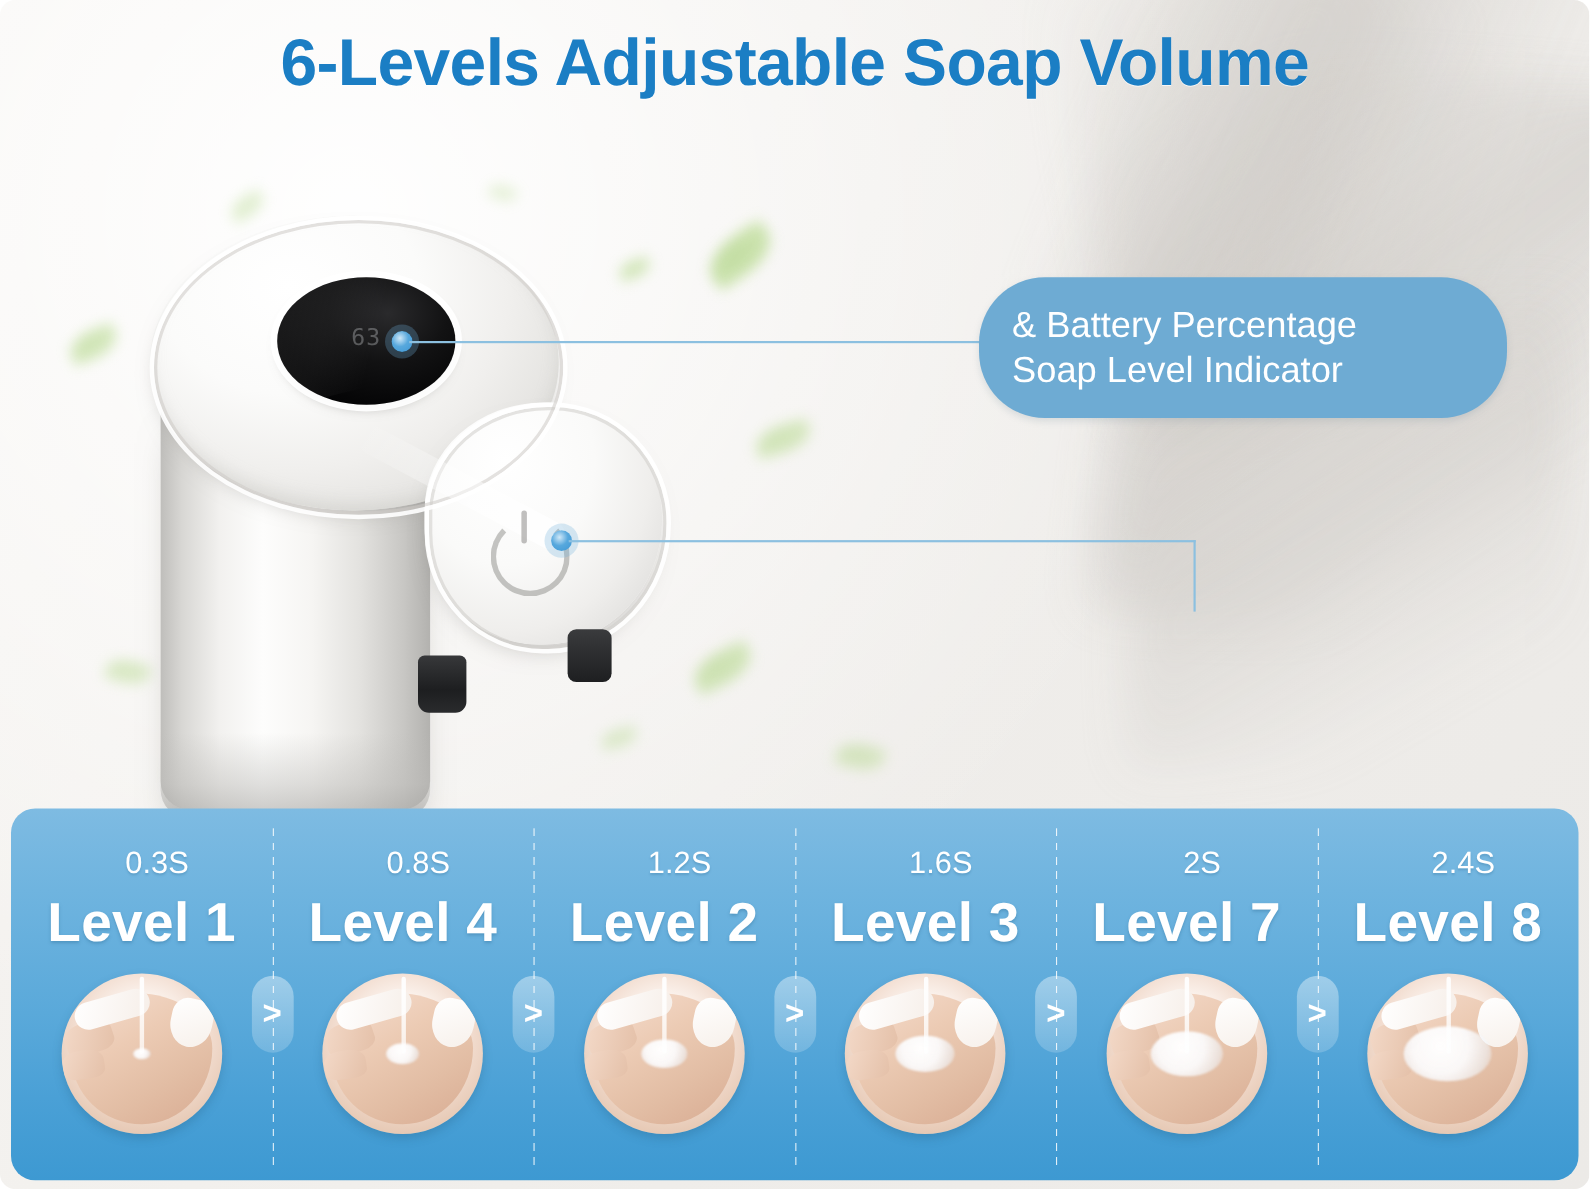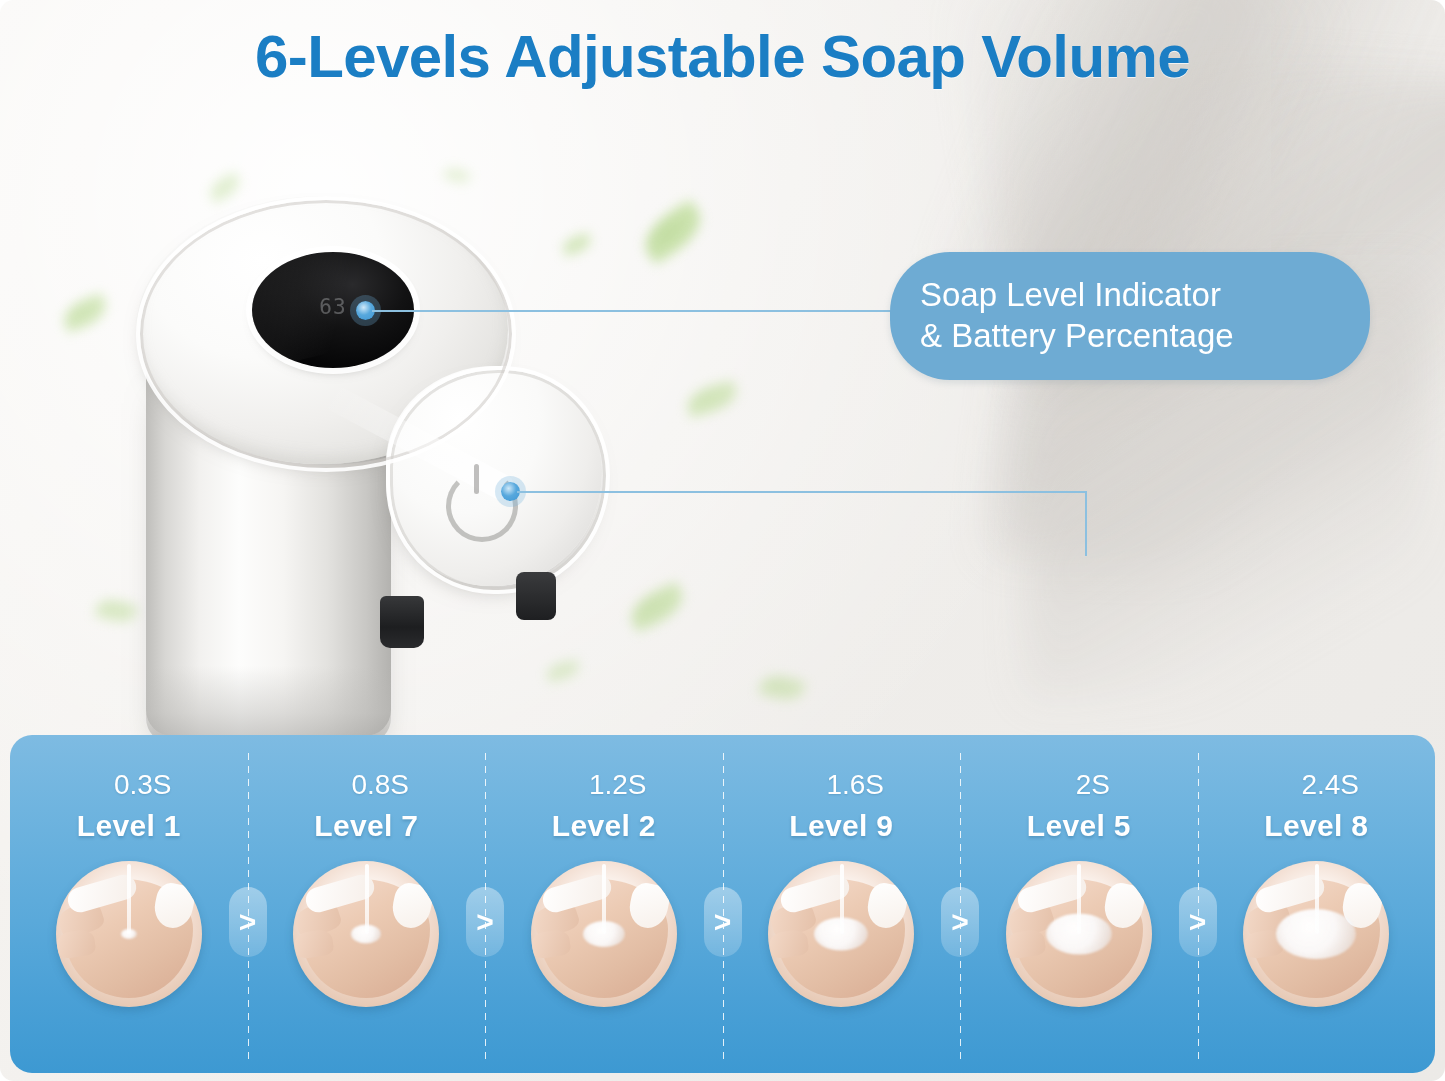--- a/index.html
+++ b/index.html
@@ -172,21 +172,21 @@
   .lvl + .lvl::before{
     content:"";position:absolute;left:0;top:18px;bottom:10px;width:1px;
     background:repeating-linear-gradient(180deg,rgba(255,255,255,.85) 0 7px,rgba(255,255,255,0) 7px 13px);
   }
   .lvl-time{
     margin-top:34px;color:#ffffff;font-size:28px;font-weight:normal;
     text-shadow:0 1px 2px rgba(40,100,140,.28);
     margin-left:28px;
   }
   .lvl-name{
-    margin-top:8px;color:#ffffff;font-size:30px;font-weight:bold;letter-spacing:.3px;
+    margin-top:8px;color:#ffffff;font-size:50px;font-weight:bold;letter-spacing:.3px;
     text-shadow:0 2px 3px rgba(40,100,140,.35);
   }
   .hand{
     position:relative;margin-top:18px;width:146px;height:146px;border-radius:50%;
     overflow:hidden;
     background:radial-gradient(circle at 50% 38%, #ffffff 0%, #fdf7f3 26%, #f2ddd0 52%, #e7cab6 76%, #dbb79f 100%);
     box-shadow:0 4px 9px rgba(36,92,130,.28);
   }
   .palm{
     position:absolute;left:6%;top:12%;width:88%;height:82%;border-radius:46% 54% 50% 50%/48% 42% 58% 52%;
@@ -258,22 +258,22 @@
       <div class="power-bar"></div>
     </div>
 
     <div class="nozzle"></div>
     <div class="nozzle2"></div>
   </div>
 
   <div class="dot" style="left:356px;top:301px;"></div>
   <div class="lead lead-h" style="left:372px;top:310px;width:530px;"></div>
   <div class="pill" style="left:890px;top:252px;width:420px;height:128px;padding:0 30px;">
+    <span>&amp;  Battery Percentage</span>
     <span>Soap Level Indicator</span>
-    <span>&amp;  Battery Percentage</span>
   </div>
 
   <div class="dot" style="left:501px;top:482px;"></div>
   <div class="lead lead-h" style="left:517px;top:491px;width:570px;"></div>
   <div class="lead lead-v" style="left:1085px;top:491px;height:65px;"></div>
 
   <div id="levels">
       <div class="lvl">
         <div class="lvl-time">0.3S</div>
         <div class="lvl-name">Level 1</div>
@@ -283,21 +283,21 @@
           <div class="finger f2"></div>
           <div class="thumb"></div>
           <div class="pinky"></div>
           <div class="stream"></div>
           <div class="foam" style="width:16px;height:10px;"></div>
         </div>
       </div>
       <div class="lvl">
         <div class="chev">&gt;</div>
         <div class="lvl-time">0.8S</div>
-        <div class="lvl-name">Level 7</div>
+        <div class="lvl-name">Level 4</div>
         <div class="hand">
           <div class="palm"></div>
           <div class="finger f1"></div>
           <div class="finger f2"></div>
           <div class="thumb"></div>
           <div class="pinky"></div>
           <div class="stream"></div>
           <div class="foam" style="width:30px;height:19px;"></div>
         </div>
       </div>
@@ -311,35 +311,35 @@
           <div class="finger f2"></div>
           <div class="thumb"></div>
           <div class="pinky"></div>
           <div class="stream"></div>
           <div class="foam" style="width:42px;height:26px;"></div>
         </div>
       </div>
       <div class="lvl">
         <div class="chev">&gt;</div>
         <div class="lvl-time">1.6S</div>
-        <div class="lvl-name">Level 9</div>
+        <div class="lvl-name">Level 3</div>
         <div class="hand">
           <div class="palm"></div>
           <div class="finger f1"></div>
           <div class="finger f2"></div>
           <div class="thumb"></div>
           <div class="pinky"></div>
           <div class="stream"></div>
           <div class="foam" style="width:54px;height:33px;"></div>
         </div>
       </div>
       <div class="lvl">
         <div class="chev">&gt;</div>
         <div class="lvl-time">2S</div>
-        <div class="lvl-name">Level 5</div>
+        <div class="lvl-name">Level 7</div>
         <div class="hand">
           <div class="palm"></div>
           <div class="finger f1"></div>
           <div class="finger f2"></div>
           <div class="thumb"></div>
           <div class="pinky"></div>
           <div class="stream"></div>
           <div class="foam" style="width:66px;height:41px;"></div>
         </div>
       </div>

